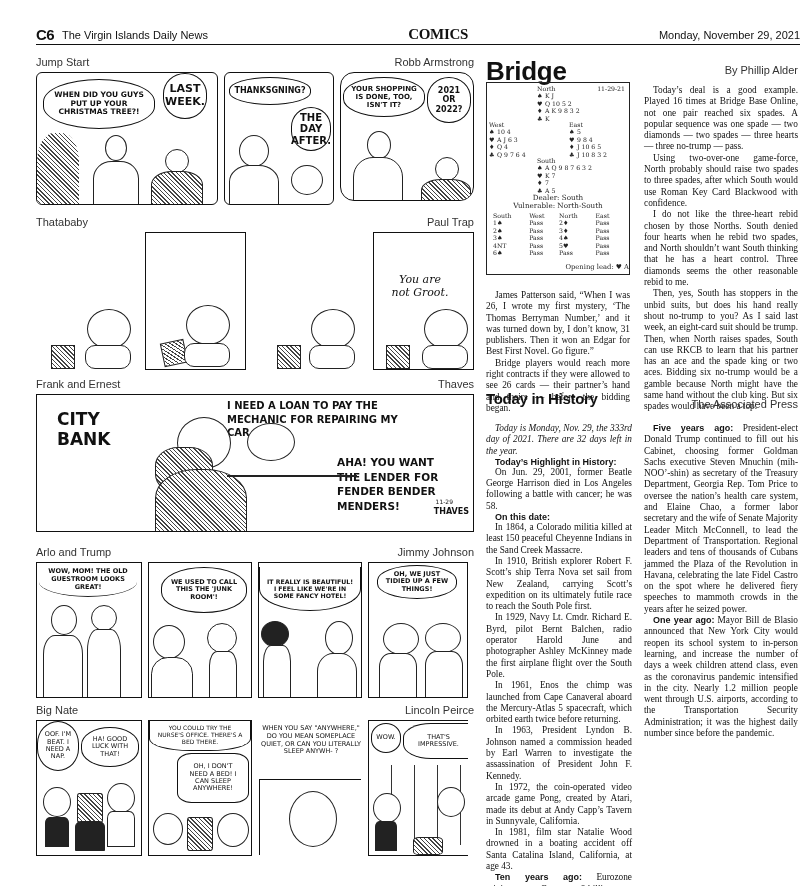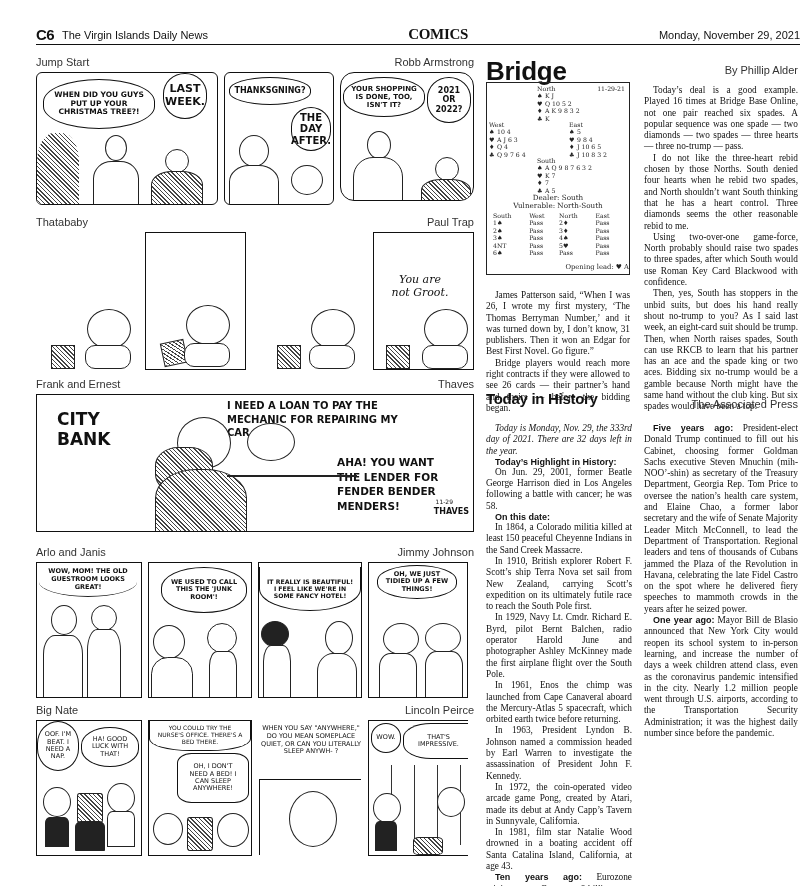--- a/index.html
+++ b/index.html
@@ -138,21 +138,21 @@
       <div class="figure" style="left:210px;top:28px;width:48px;height:38px"></div>
       <div style="position:absolute;left:190px;top:80px;width:130px;height:1.5px;background:#222"></div>
       <div class="caption" style="left:382px;top:112px;width:50px;font:bold 8px 'DejaVu Sans', sans-serif;text-align:right">THAVES</div>
       <div class="caption" style="left:382px;top:103px;width:34px;font:6px 'DejaVu Sans', sans-serif;text-align:right">11-29</div>
     </div>
   </div>
 </div>
 
 <div class="strip" style="top:546px">
   <div class="strip-head">
-    <span class="strip-title">Arlo and Janis</span>
+    <span class="strip-title">Arlo and Trump</span>
     <span class="strip-author">Jimmy Johnson</span>
   </div>
   <div class="panels" style="height:136px">
     <div class="panel" style="width:106px;height:136px">
       <div class="caption" style="left:2px;top:4px;width:98px;height:30px;font:bold 6.5px 'DejaVu Sans', sans-serif;border-bottom:1.2px solid #222;border-radius:0 0 50% 50%">WOW, MOM! THE OLD GUESTROOM LOOKS GREAT!</div>
       <div class="figure" style="left:14px;top:42px;width:26px;height:30px"></div>
       <div class="figure" style="left:6px;top:72px;width:40px;height:64px;border-radius:30% 30% 0 0"></div>
       <div class="figure" style="left:54px;top:42px;width:26px;height:26px"></div>
       <div class="figure" style="left:50px;top:66px;width:34px;height:70px;border-radius:30% 30% 0 0"></div>
     </div>
@@ -301,22 +301,22 @@
   </div>
   <div class="hand" style="left:0;top:181px;width:142px;text-align:right;font-size:6.8px">Opening lead: ♥ A</div>
 </div>
 
 <div class="text" style="left:486px;top:290px;width:144px">
   <p>James Patterson said, “When I was 26, I wrote my first mystery, ‘The Thomas Berryman Number,’ and it was turned down by, I don’t know, 31 publishers. Then it won an Edgar for Best First Novel. Go figure.”</p>
   <p>Bridge players would reach more right contracts if they were allowed to see 26 cards — their partner’s hand and theirs — before the bidding began.</p>
 </div>
 <div class="text" style="left:644px;top:85px;width:154px">
   <p>Today’s deal is a good example. Played 16 times at Bridge Base Online, not one pair reached six spades. A popular sequence was one spade — two diamonds — two spades — three hearts — three no-trump — pass.</p>
+  <p>Using two-over-one game-force, North probably should raise two spades to three spades, after which South would use Roman Key Card Blackwood with confidence.</p>
   <p>I do not like the three-heart rebid chosen by those Norths. South denied four hearts when he rebid two spades, and North shouldn’t want South thinking that he has a heart control. Three diamonds seems the other reasonable rebid to me.</p>
-  <p>Using two-over-one game-force, North probably should raise two spades to three spades, after which South would use Roman Key Card Blackwood with confidence.</p>
   <p>Then, yes, South has stoppers in the unbid suits, but does his hand really shout no-trump to you? As I said last week, an eight-card suit should be trump. Then, when North raises spades, South can use RKCB to learn that his partner has an ace and the spade king or two aces. Bidding six no-trump would be a gamble because North might have the same hand without the club king. But six spades would have been a top.</p>
 </div>
 
 <div class="col-title" style="left:486px;top:390px;font-size:15px">Today in History</div>
 <div class="col-byline" style="right:12px;top:398px">The Associated Press</div>
 
 <div class="text" style="left:486px;top:423px;width:146px">
   <p class="italic">Today is Monday, Nov. 29, the 333rd day of 2021. There are 32 days left in the year.</p>
   <p class="sub">Today’s Highlight in History:</p>
   <p>On Jun. 29, 2001, former Beatle George Harrison died in Los Angeles following a battle with cancer; he was 58.</p>

